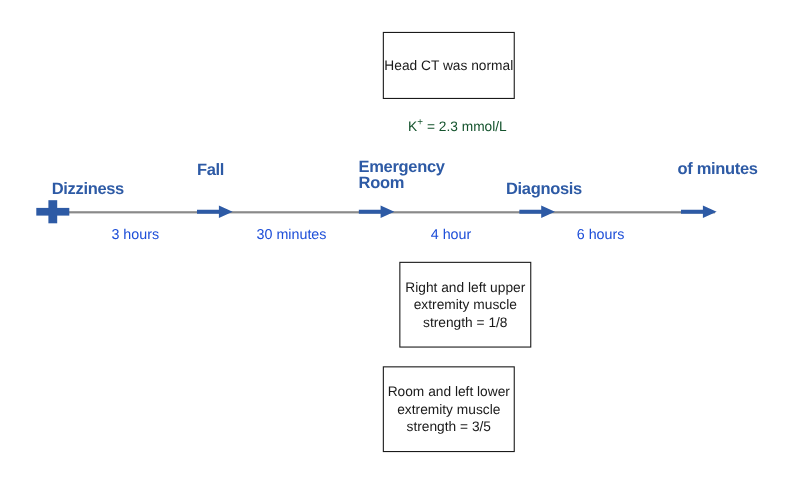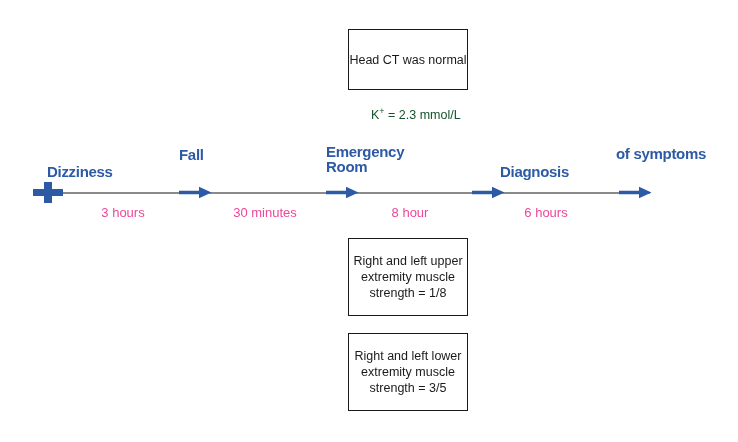--- a/index.html
+++ b/index.html
@@ -34,21 +34,21 @@
     font-size: 15px;
     line-height: 14.5px;
     letter-spacing: -0.3px;
     white-space: nowrap;
   }
   
   .interval-label {
     position: absolute;
     top: 205px;
     transform: translateX(-50%);
-    color: #ec4899;
+    color: #1d4ed8;
     font-size: 13px;
     white-space: nowrap;
   }
   
   .note-box {
     position: absolute;
     left: 348px;
     width: 120px;
     border: 1.2px solid #1a1a1a;
     box-sizing: border-box;
@@ -56,21 +56,21 @@
     flex-direction: column;
     align-items: center;
     justify-content: center;
     text-align: center;
     color: #1a1a1a;
     font-size: 12.5px;
     line-height: 16px;
     background: #ffffff;
   }
   .note-box.head-ct { top: 29px; height: 61px; }
-  .note-box.upper   { top: 238px; height: 78px; }
+  .note-box.upper   { top: 238px; height: 78px; margin-left: 15px; }
   .note-box.lower   { top: 333px; height: 78px; }
   
   .lab-note {
     position: absolute;
     top: 108px;
     color: #14532d;
     font-size: 12.5px;
     white-space: nowrap;
   }
   .lab-note sup { font-size: 9px; line-height: 0; }
@@ -105,42 +105,42 @@
   <div class="event-label" style="left:47px; top:165px">
     <div>Dizziness</div>
   </div>
   <div class="event-label" style="left:179px; top:148px">
     <div>Fall</div>
   </div>
   <div class="event-label" style="left:326px; top:145px">
     <div>Emergency</div>
     <div>Room</div>
   </div>
-  <div class="event-label" style="left:500px; top:165px">
+  <div class="event-label" style="left:460px; top:165px">
     <div>Diagnosis</div>
   </div>
   <div class="event-label" style="left:616px; top:147px">
-    <div>of symptoms</div>
+    <div>of minutes</div>
   </div>
 
   <div class="interval-label" style="left:123px">3 hours</div>
   <div class="interval-label" style="left:265px">30 minutes</div>
-  <div class="interval-label" style="left:410px">8 hour</div>
+  <div class="interval-label" style="left:410px">4 hour</div>
   <div class="interval-label" style="left:546px">6 hours</div>
 
   <div class="note-box head-ct">
     <div>Head CT was normal</div>
   </div>
 
   <div class="lab-note potassium"><span>K</span><sup>+</sup><span> = 2.3 mmol/L</span></div>
 
   <div class="note-box upper">
     <div>Right and left upper</div>
     <div>extremity muscle</div>
     <div>strength = 1/8</div>
   </div>
   <div class="note-box lower">
-    <div>Right and left lower</div>
+    <div>Room and left lower</div>
     <div>extremity muscle</div>
     <div>strength = 3/5</div>
   </div>
 
 </div>
 
 </body></html>

